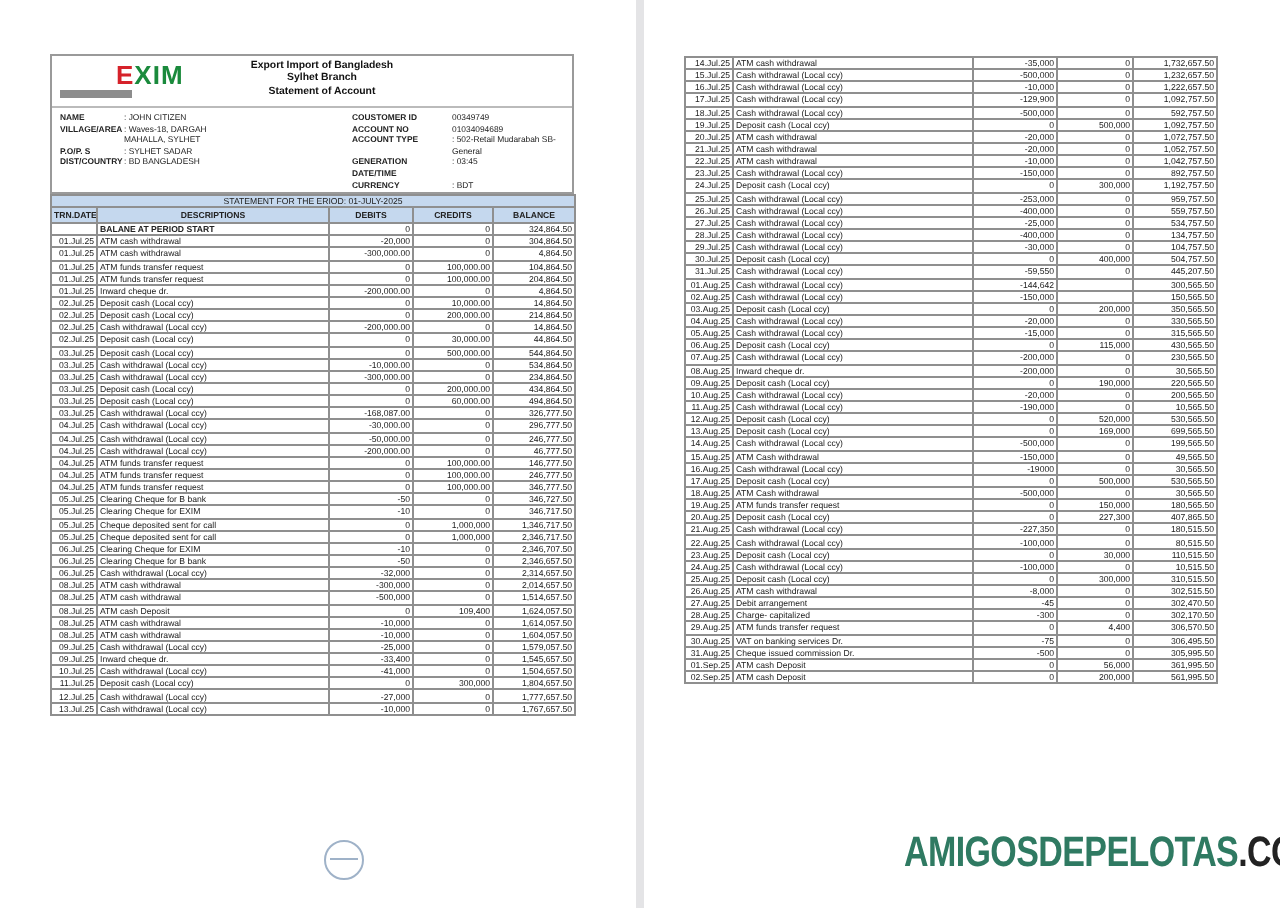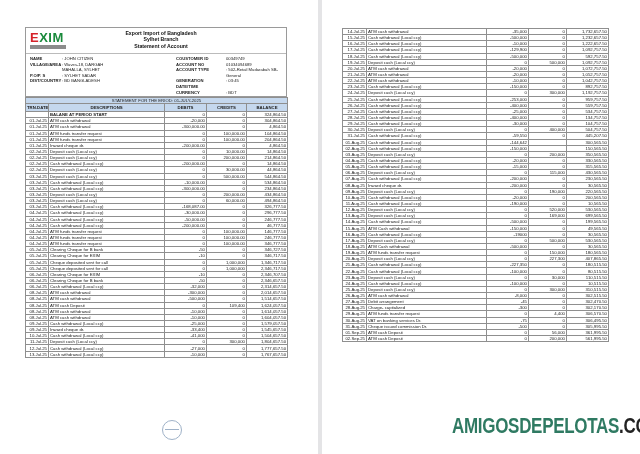--- a/index.html
+++ b/index.html
@@ -17,21 +17,21 @@
   .divider { position:absolute; left:318px; top:0; width:4px; height:454px; background:#e4e4e6; }
 
   
   .hdr {
     position:absolute; left:25px; top:27px; width:262px; height:70px;
     border:1px solid #9a9a9a; box-sizing:border-box;
   }
   .logo { position:absolute; left:4px; top:3px; width:40px; height:18px; }
   .logo-text {
     font-family:"Liberation Sans", sans-serif; font-weight:bold;
-    font-size:13px; letter-spacing:0.5px; line-height:13px; color:#1a8a3c;
+    font-size:13px; letter-spacing:0.5px; line-height:13px; color:#1a8a3c;margin-left:28px;
   }
   .logo-text .e { color:#d6222a; }
   .logo-bar { width:36px; height:4px; background:#8c8c8c; margin-top:1px; }
   .bank-title {
     position:absolute; left:60px; width:150px; top:2px; text-align:center;
     font-size:5.2px; font-weight:bold; line-height:6.4px; color:#111;
   }
   .hdr-sep { position:absolute; left:0; right:0; top:25px; height:1px; background:#bbb; }
   .info { position:absolute; font-size:4.2px; line-height:5.6px; color:#222; }
   .info .lbl { font-weight:bold; display:inline-block; }

